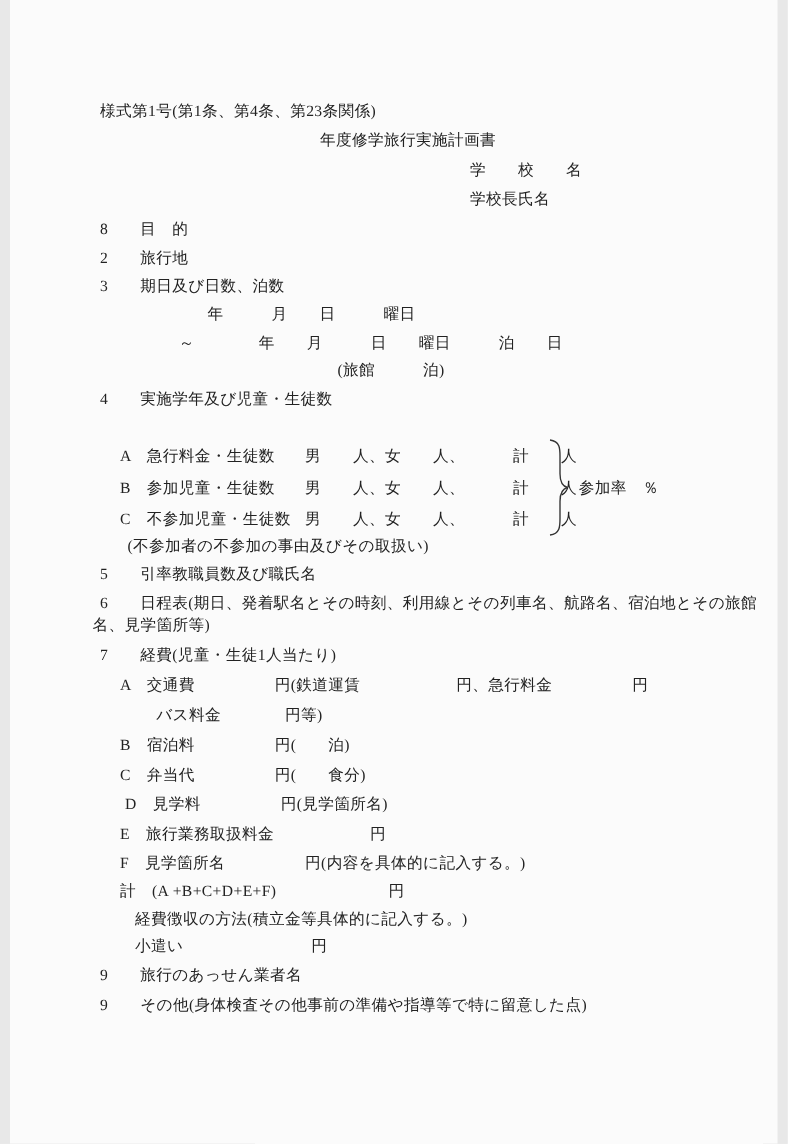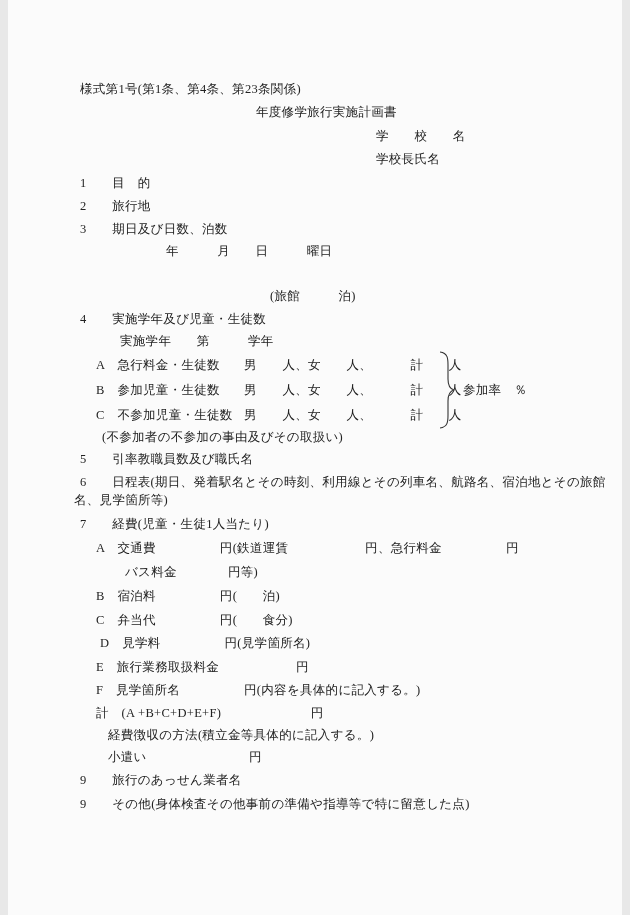--- a/index.html
+++ b/index.html
@@ -28,28 +28,28 @@
 </head>
 <body>
 
 <div class="page">
 
   <div class="ln" style="left:72px;top:82px">様式第1号(第1条、第4条、第23条関係)</div>
   <div class="ln" style="left:248px;top:105px">年度修学旅行実施計画書</div>
   <div class="ln" style="left:368px;top:129px">学　　校　　名</div>
   <div class="ln" style="left:368px;top:152px">学校長氏名</div>
 
-  <div class="ln" style="left:72px;top:176px">1　　目　的</div>
+  <div class="ln" style="left:72px;top:176px">8　　目　的</div>
   <div class="ln" style="left:72px;top:199px">2　　旅行地</div>
   <div class="ln" style="left:72px;top:222px">3　　期日及び日数、泊数</div>
   <div class="ln" style="left:158px;top:244px">年　　　月　　日　　　曜日</div>
+  <div class="ln" style="left:135px;top:267px">～　　　　年　　月　　　日　　曜日　　　泊　　日</div>
   <div class="ln" style="left:262px;top:289px">(旅館　　　泊)</div>
 
   <div class="ln" style="left:72px;top:312px">4　　実施学年及び児童・生徒数</div>
-  <div class="ln" style="left:112px;top:334px">実施学年　　第　　　学年</div>
 
   <div class="ln" style="left:88px;top:358px">A　急行料金・生徒数</div>
   <div class="ln" style="left:236px;top:358px">男　　人、女　　人、　　　計　　人</div>
   <div class="ln" style="left:88px;top:383px">B　参加児童・生徒数</div>
   <div class="ln" style="left:236px;top:383px">男　　人、女　　人、　　　計　　人</div>
   <div class="ln" style="left:88px;top:408px">C　不参加児童・生徒数</div>
   <div class="ln" style="left:236px;top:408px">男　　人、女　　人、　　　計　　人</div>
 
   <svg class="brace" viewBox="0 0 18 78">
     <path d="M3,1 C11,2 11,8 11,14 L11,28 C11,35 13,38 17,39 C13,40 11,43 11,50 L11,64 C11,70 11,76 3,77" fill="none" stroke="#333333" stroke-width="1.1"></path>

